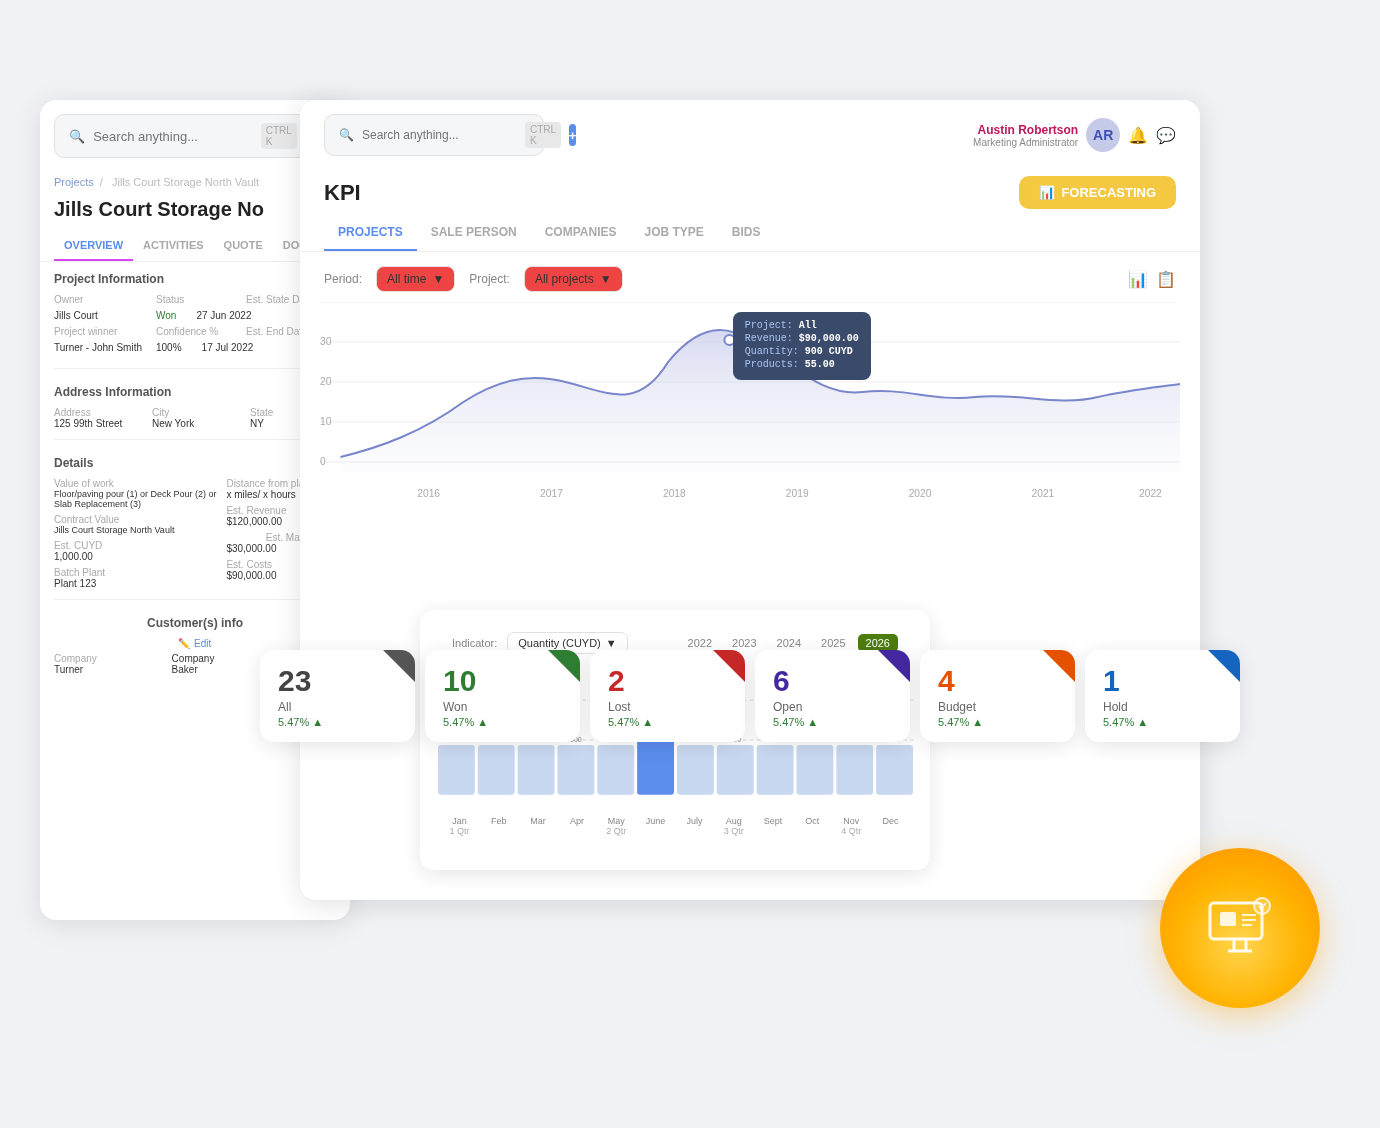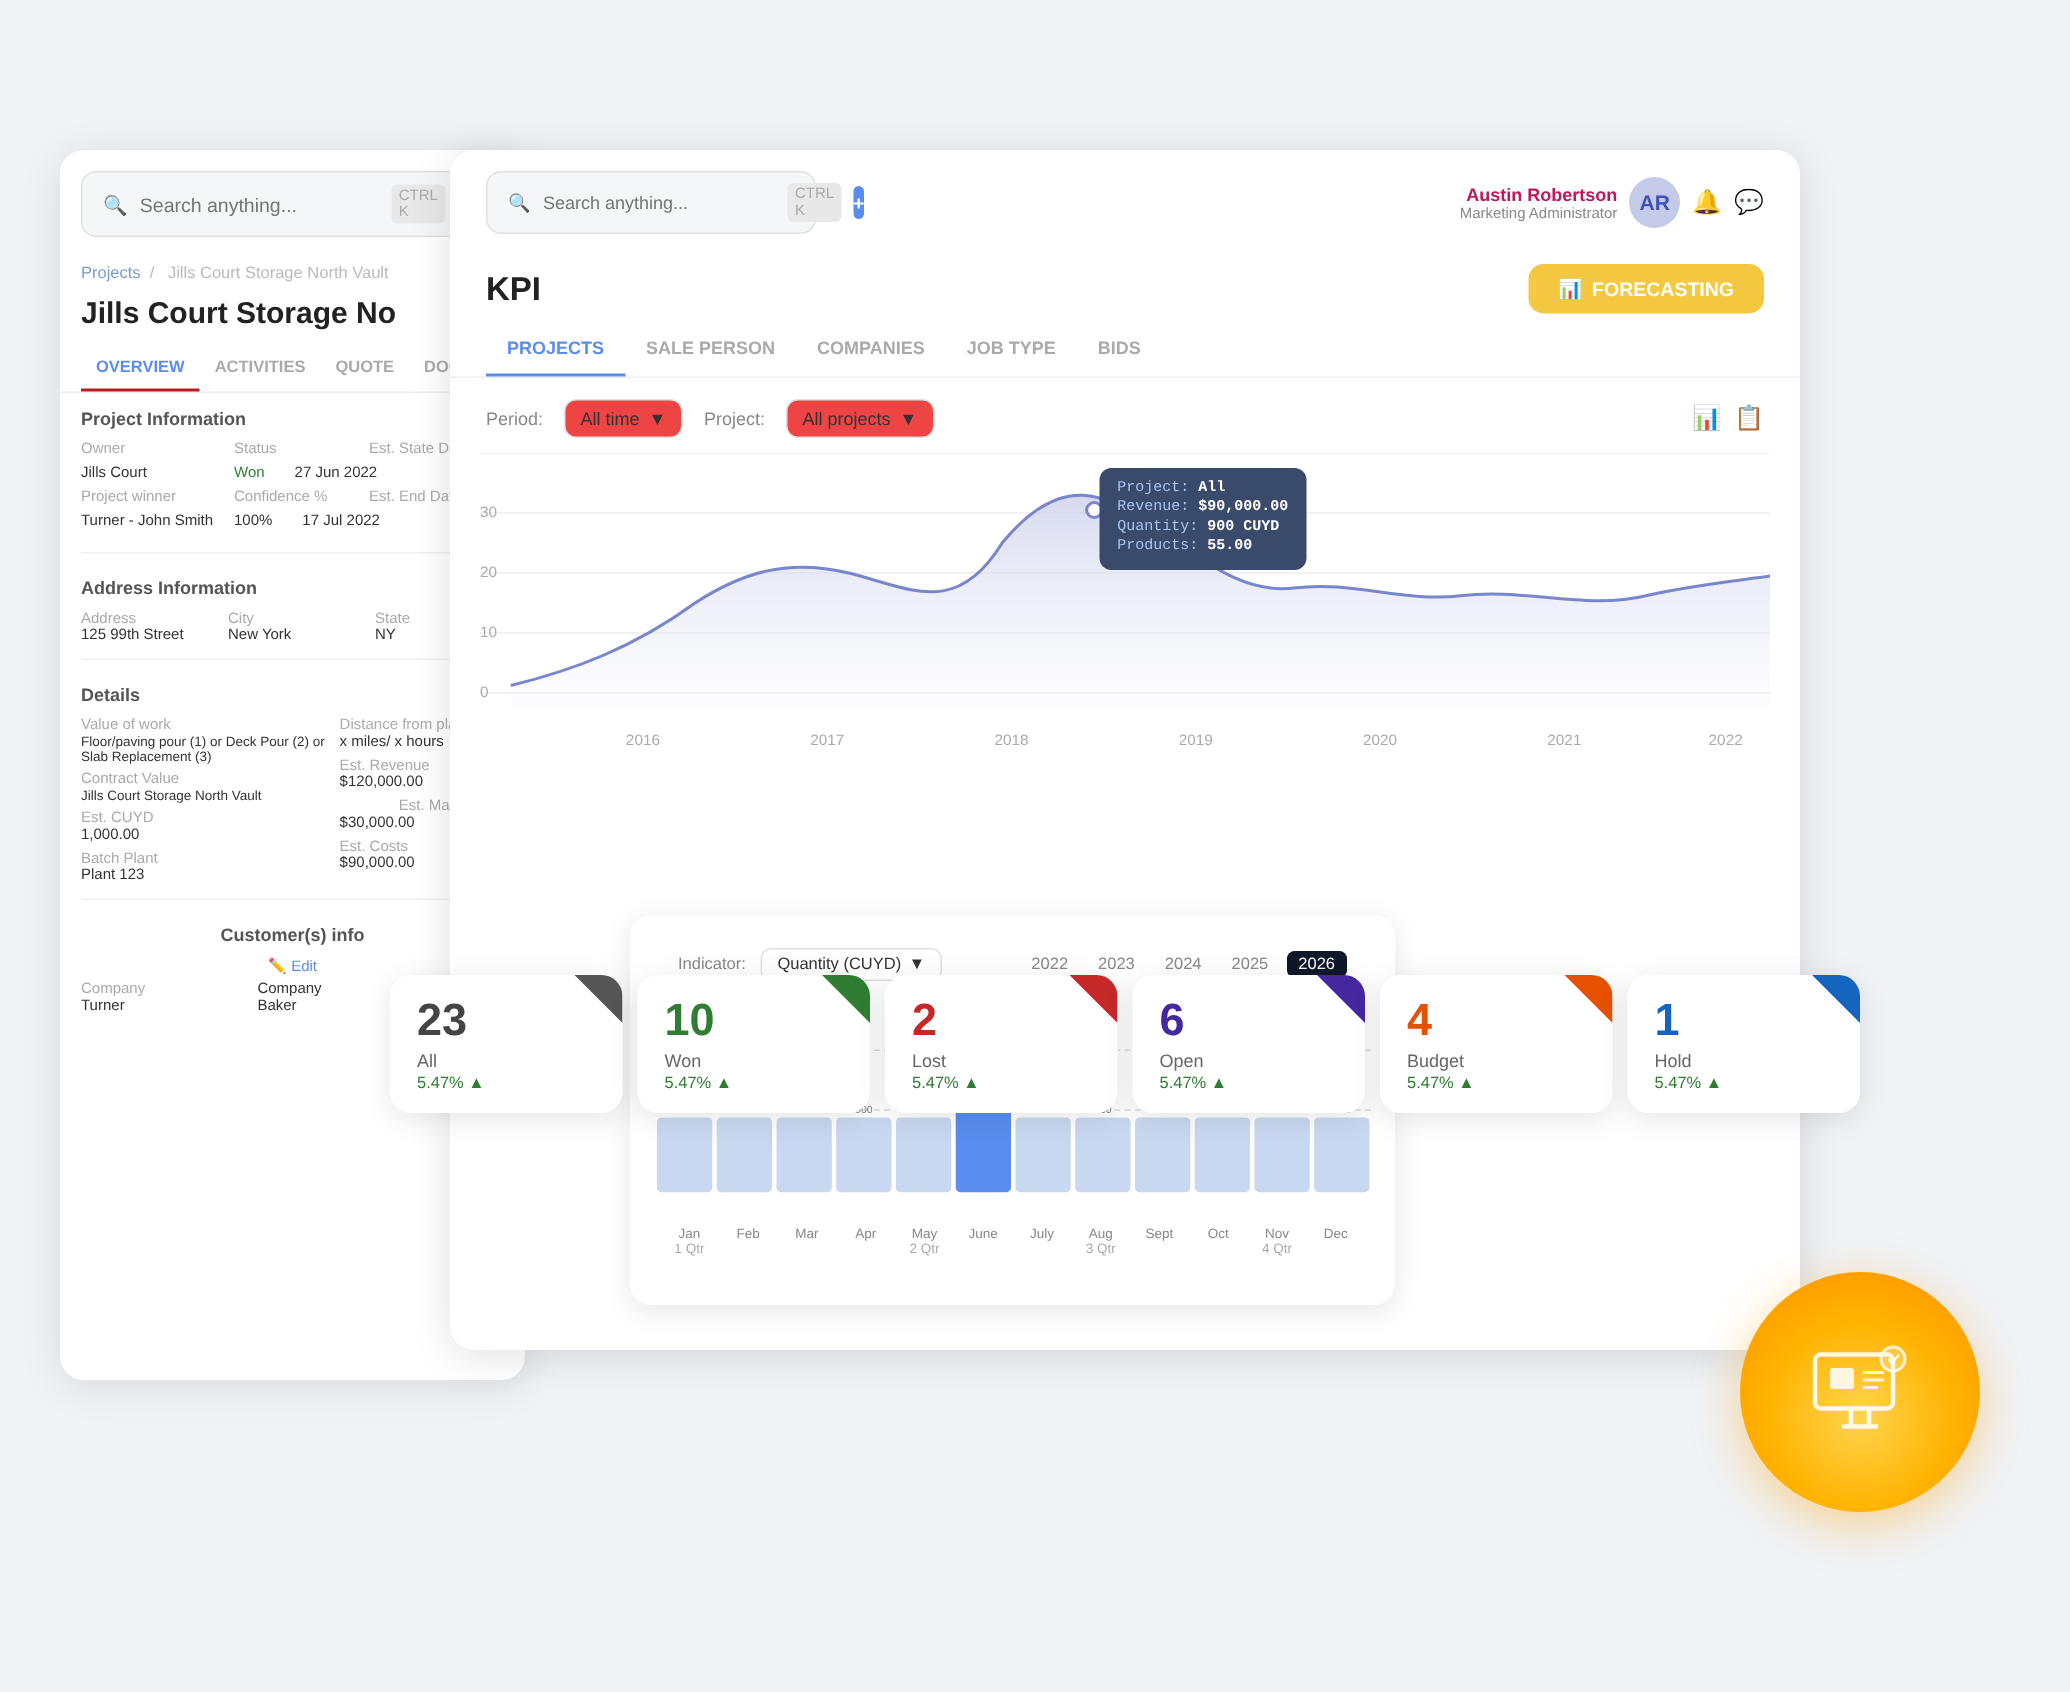--- a/index.html
+++ b/index.html
@@ -167,21 +167,21 @@
     .tab {
       font-size: 11px;
       font-weight: 600;
       color: #aaa;
       padding: 8px 10px;
       cursor: pointer;
       border-bottom: 2px solid transparent;
     }
     .tab.active {
       color: #5b8dee;
-      border-bottom: 2px solid #b91c1c;
+      border-bottom: 2px solid #d946ef;
     }
 
     
     .section {
       padding: 10px 14px 4px;
     }
     .section-title {
       font-size: 12px;
       font-weight: 600;
       color: #555;
@@ -393,21 +393,21 @@
       cursor: pointer;
     }
     .year-btn {
       font-size: 11px;
       padding: 3px 8px;
       border-radius: 5px;
       cursor: pointer;
       color: #888;
     }
     .year-btn.active {
-      background: #0f172a;
+      background: #4d7c0f;
       color: #fff;
     }
   </style>
 </head>
 <body>
 
 <div class="left-panel">
 
   <div class="search-bar">
     <span class="icon-search">🔍</span>

